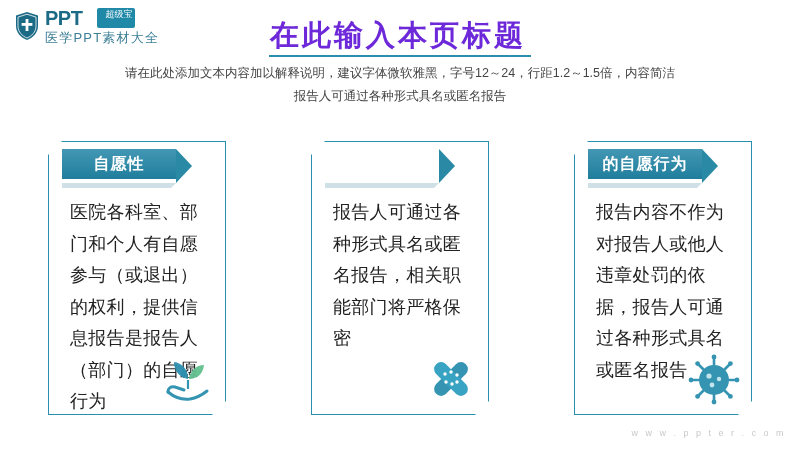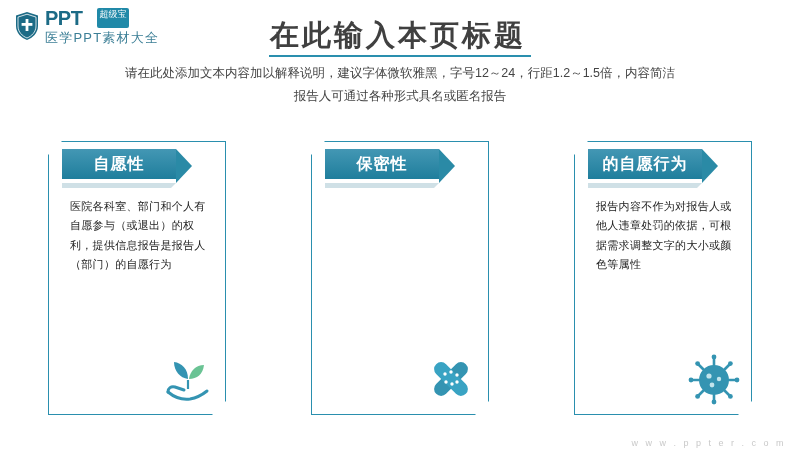--- a/index.html
+++ b/index.html
@@ -49,41 +49,41 @@
     font-size: 20px;
     font-weight: bold;
     color: #1c6b86;
     letter-spacing: -0.5px;
     font-family: "Liberation Sans", sans-serif;
   }
   .logo-badge {
     background: #2089a8;
     color: #ffffff;
     font-size: 9px;
-    padding: 2px 3px 1px 2px;
+    padding: 2px 3px 1px 8px;
     border-radius: 2px;
     letter-spacing: 0px;
   }
   .logo-line2 {
     font-size: 13px;
     color: #3c7f96;
     letter-spacing: 1.2px;
     margin-top: 3px;
   }
 
   
   .title {
     position: absolute;
     top: 16px;
     left: 0;
     width: 796px;
     text-align: center;
     font-size: 29px;
     font-weight: bold;
-    color: #404040;
+    color: #6d28d9;
     letter-spacing: 3px;
   }
   .title-underline {
     position: absolute;
     top: 55px;
     left: 50%;
     transform: translateX(-50%);
     width: 262px;
     height: 2px;
     background: #2a8fae;
@@ -171,41 +171,41 @@
     background: #bfd6de;
     clip-path: polygon(0 0, 100% 0, calc(100% - 5px) 100%, 0 100%);
     opacity: 0.75;
   }
 
   .card-body {
     position: absolute;
     top: 56px;
     left: 22px;
     right: 18px;
-    font-size: 11px;
+    font-size: 18px;
     color: #222222;
     line-height: 1.75;
     letter-spacing: 0.3px;
   }
 
   .card-icon {
     position: absolute;
     right: 12px;
     bottom: 10px;
     width: 52px;
     height: 52px;
     opacity: 0.95;
   }
   .card-icon svg { display: block; }
 
   
   .watermark {
     position: absolute;
     right: 14px;
-    bottom: 2px;
+    bottom: 12px;
     font-size: 9px;
     color: #c9c9c9;
     letter-spacing: 2.5px;
   }
 </style>
 </head>
 <body>
 
 <div id="slide">
 
@@ -256,24 +256,22 @@
           <path d="M6 39 C6 35 9 33 13 34 L22 37" stroke="#2a8fae" stroke-width="3" fill="none" stroke-linecap="round"></path>
         </svg>
       </div>
     </div>
 
     <div class="card">
       <div class="card-frame">
         <div class="card-frame-inner"></div>
       </div>
       <div class="ribbon-shadow"></div>
-      <div class="ribbon">
-        <span class="ribbon-text">保密性</span>
-      </div>
       <div class="ribbon-arrow"></div>
+      <div class="card-body">报告人可通过各种形式具名或匿名报告，相关职能部门将严格保密</div>
       <div class="card-icon">
         <svg width="52" height="52" viewBox="0 0 52 52">
           <g transform="rotate(-45 26 26)">
             <rect x="5" y="19" width="42" height="14" rx="7" fill="#2a8fae"></rect>
           </g>
           <g transform="rotate(45 26 26)">
             <rect x="5" y="19" width="42" height="14" rx="7" fill="#2f9fc0"></rect>
           </g>
           <circle cx="20" cy="21" r="1.7" fill="#ffffff"></circle>
           <circle cx="26" cy="19" r="1.7" fill="#ffffff"></circle>
@@ -287,21 +285,21 @@
 
     <div class="card">
       <div class="card-frame">
         <div class="card-frame-inner"></div>
       </div>
       <div class="ribbon-shadow"></div>
       <div class="ribbon">
         <span class="ribbon-text">的自愿行为</span>
       </div>
       <div class="ribbon-arrow"></div>
-      <div class="card-body">报告内容不作为对报告人或他人违章处罚的依据，可根据需求调整文字的大小或颜色等属性</div>
+      <div class="card-body">报告内容不作为对报告人或他人违章处罚的依据，报告人可通过各种形式具名或匿名报告</div>
       <div class="card-icon">
         <svg width="52" height="52" viewBox="0 0 52 52">
           <circle cx="26" cy="27" r="15" fill="#2a8fae"></circle>
           <g stroke="#2a8fae" stroke-width="2.6" stroke-linecap="round">
             <line x1="26" y1="12" x2="26" y2="5"></line>
             <line x1="26" y1="42" x2="26" y2="48"></line>
             <line x1="11" y1="27" x2="4" y2="27"></line>
             <line x1="41" y1="27" x2="48" y2="27"></line>
             <line x1="15.5" y1="16.5" x2="10.5" y2="11.5"></line>
             <line x1="36.5" y1="16.5" x2="41.5" y2="11.5"></line>

